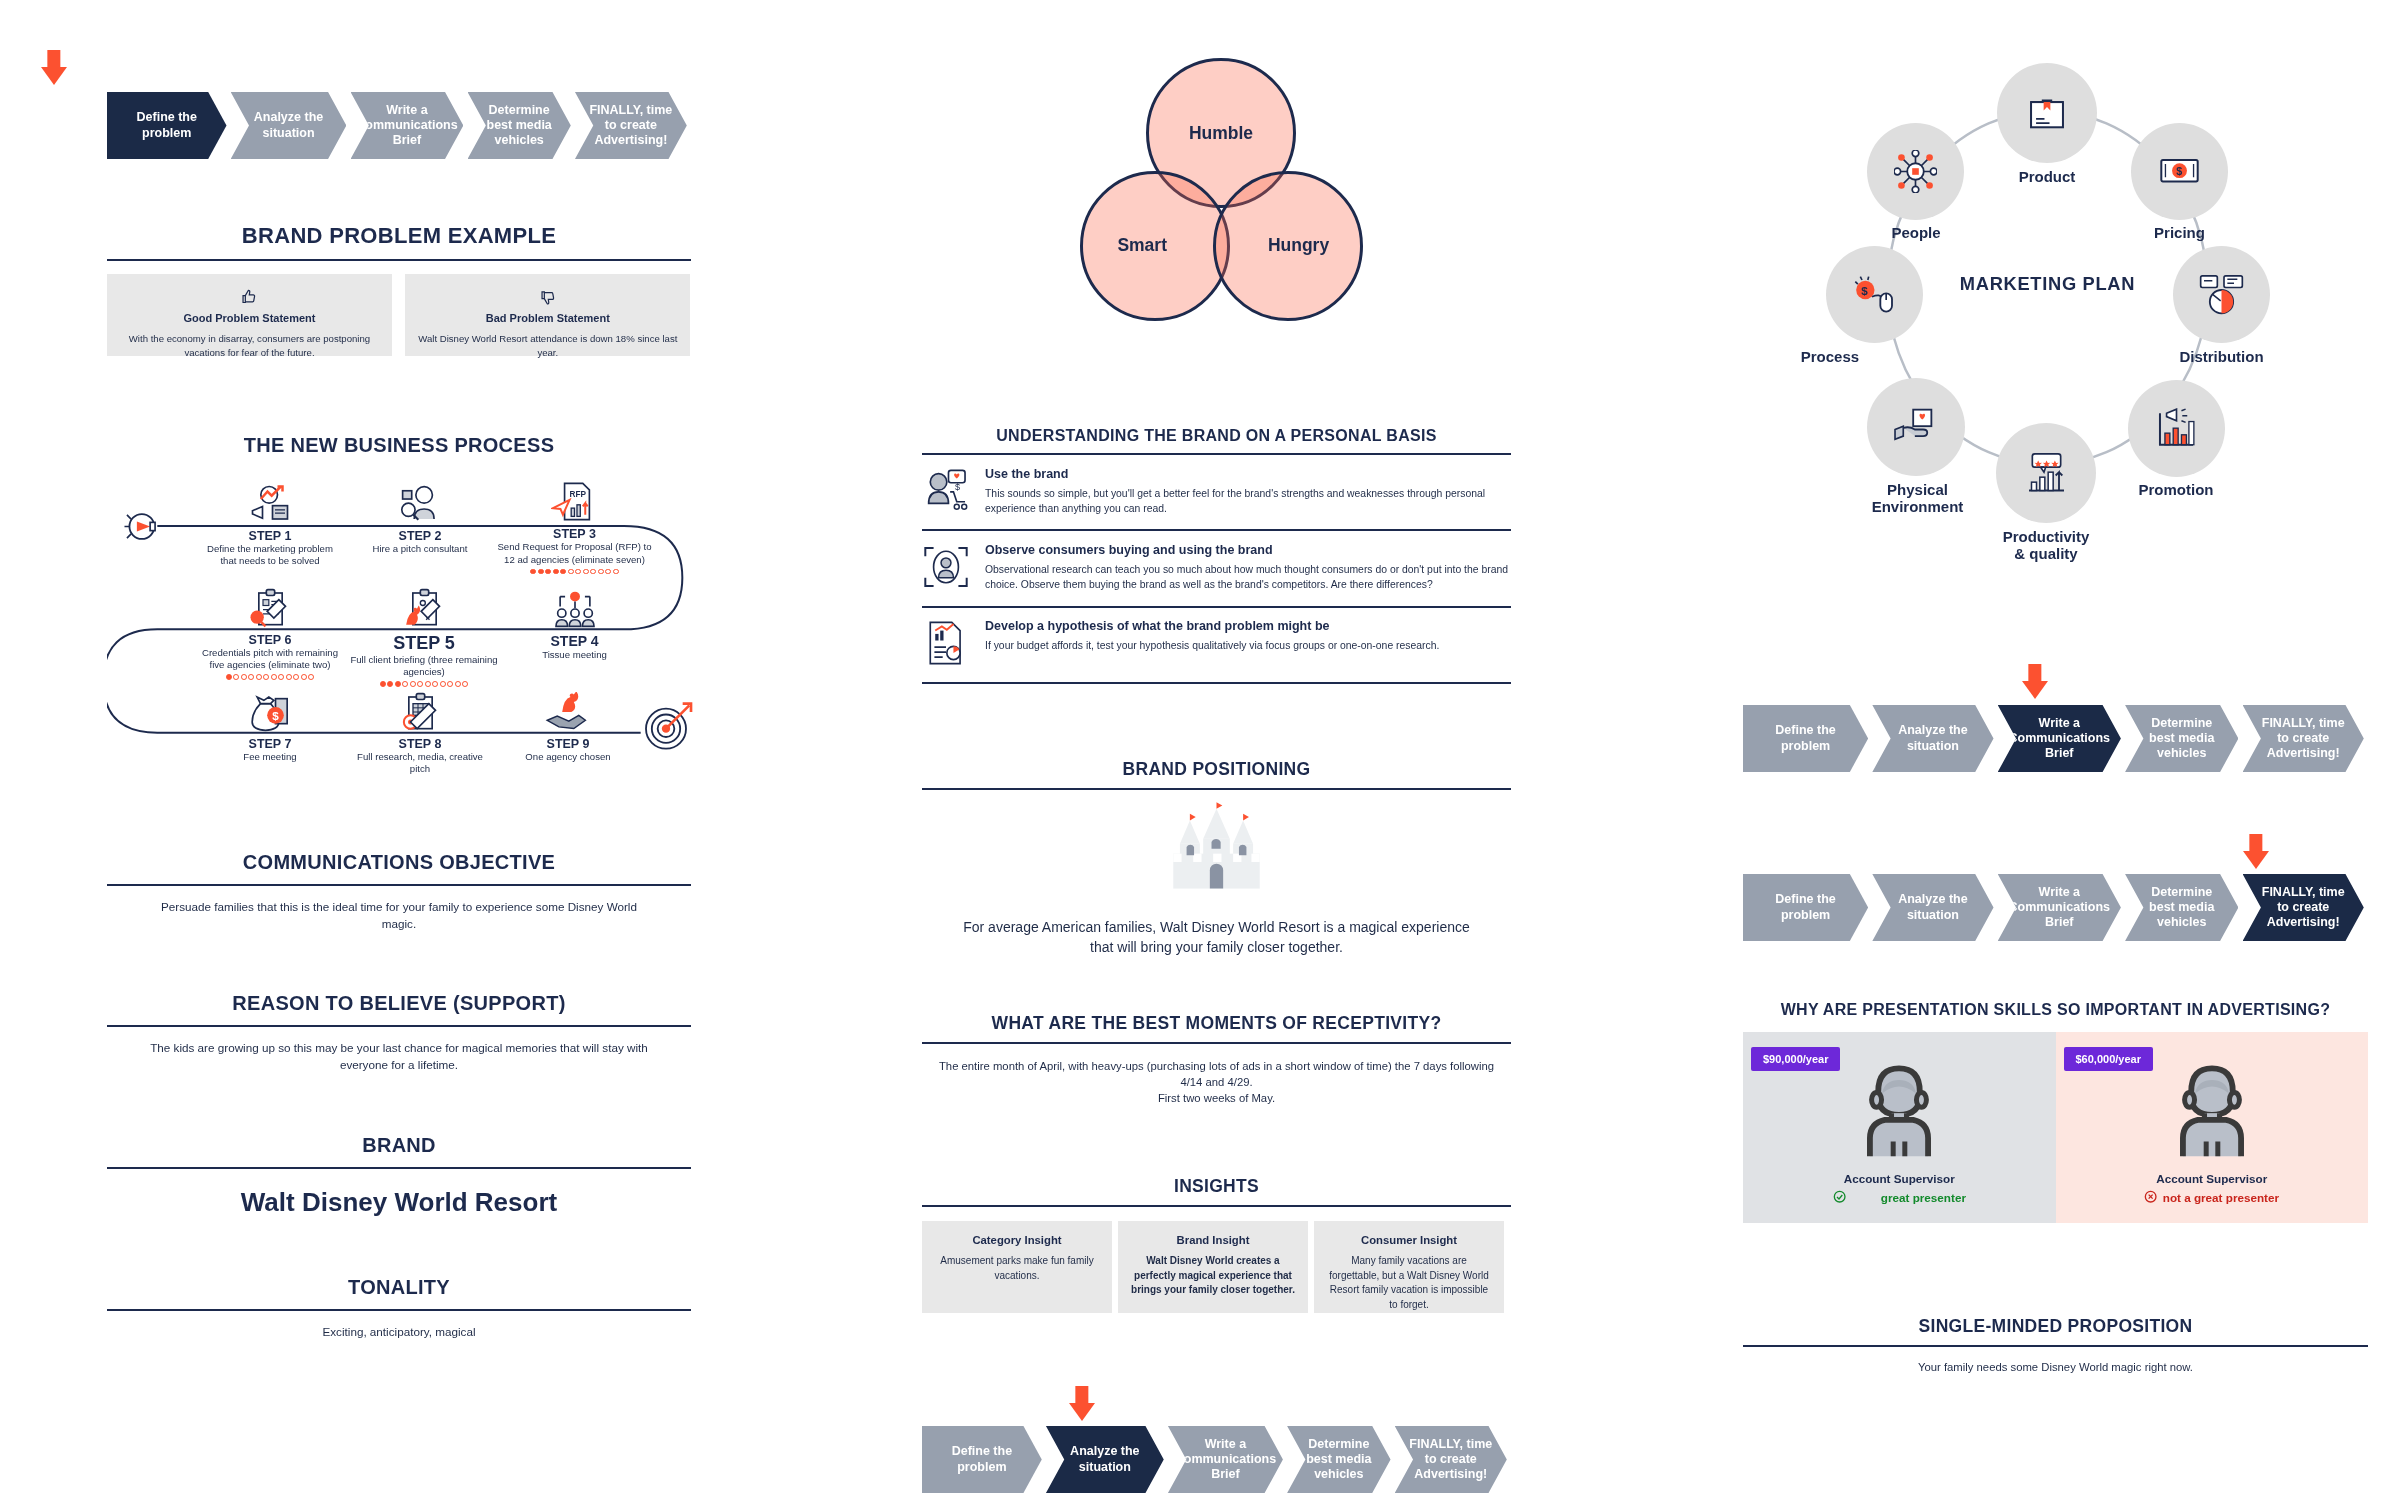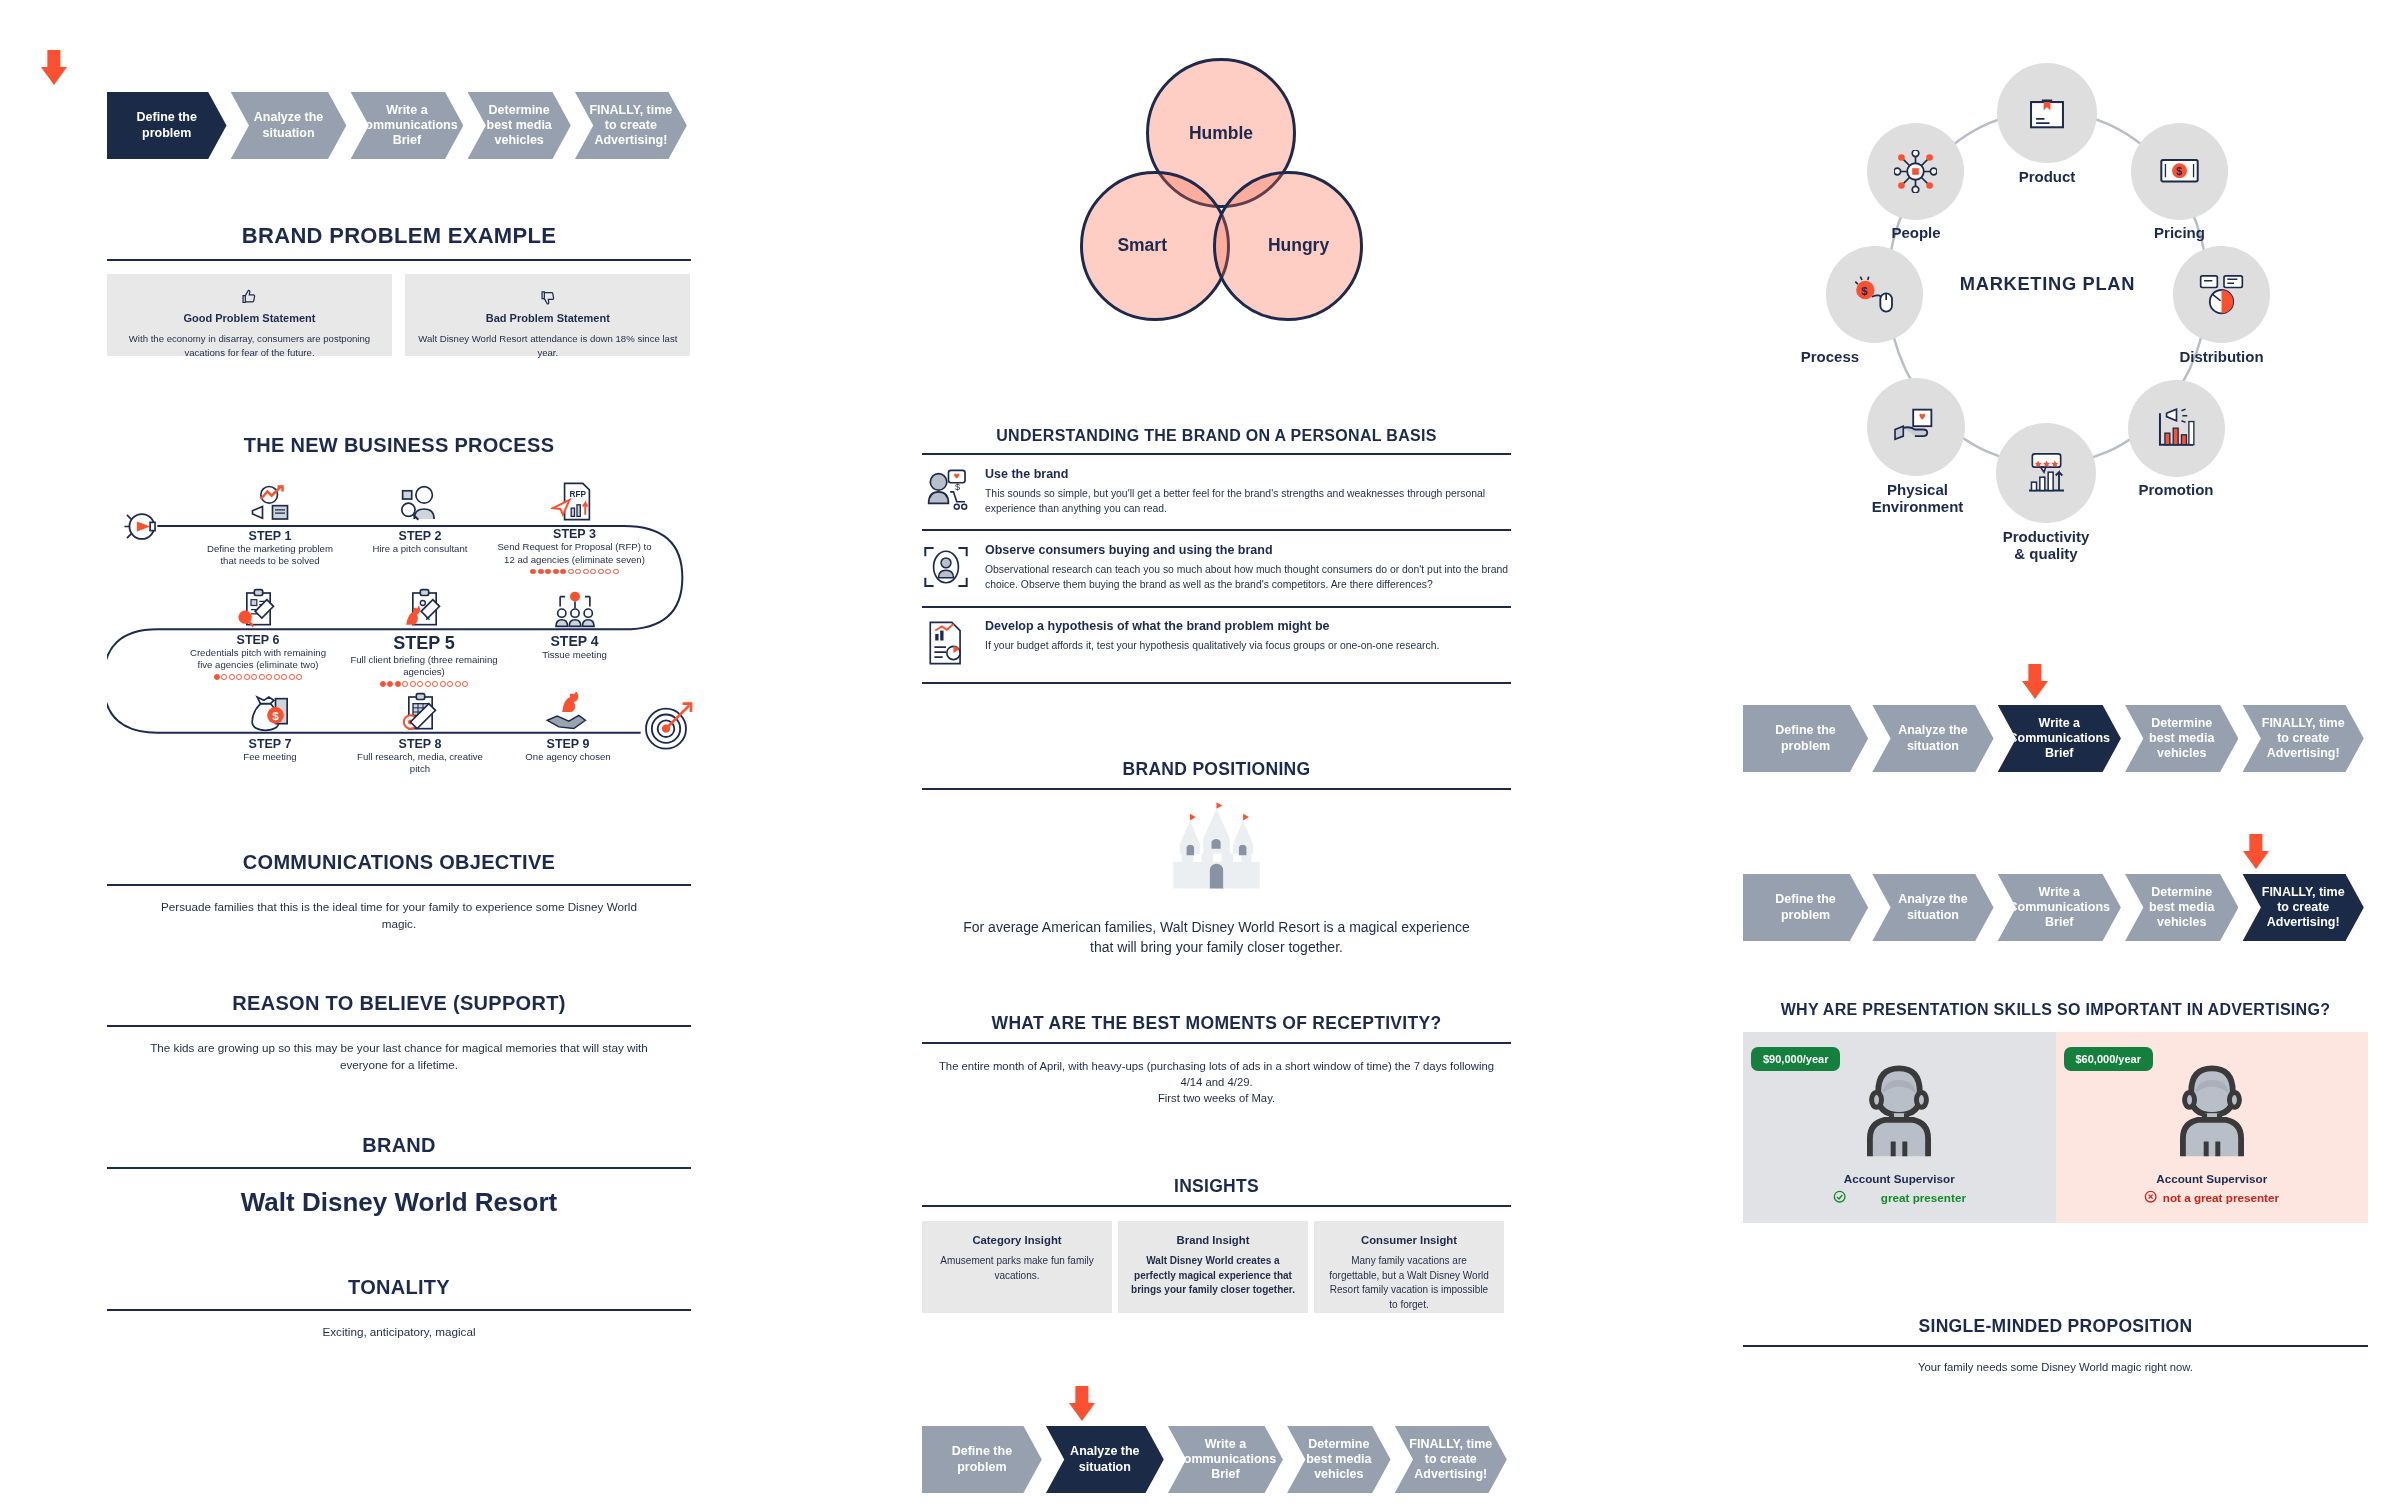--- a/index.html
+++ b/index.html
@@ -108,22 +108,22 @@
   .urow-title { font-weight: bold; color: #1d2a4d; margin-bottom: 5px; }
   .urow-body { color: #1f2b47; line-height: 1.45; }
 
   
   .presenters { display: flex; }
   .panel { position: relative; flex: 1; padding: 23px 0 18.3px; text-align: center; }
   .panel.good { background: #e0e2e5; }
   .panel.bad { background: #fde6e0; }
   .salary-pill {
     position: absolute; top: 15px; left: 8.3px;
-    background: #15803d; color: #fff; font-weight: bold;
-    border-radius: 7px; padding: 5.8px 11.7px;
+    background: #6d28d9; color: #fff; font-weight: bold;
+    border-radius: 2px; padding: 5.8px 11.7px;
   }
   .panel-role { font-weight: bold; color: #1d2a4d; margin-top: 8.3px; }
   .panel-status { margin-top: 5px; font-weight: bold; display: flex; align-items: center; justify-content: center; gap: 5px; }
   .panel-status.ok { color: #138a2c; }
   .panel-status.no { color: #c9251c; }
 
   
   .step-name { font-weight: bold; color: #1d2a4d; text-align: center; }
   .step-desc { color: #1f2b47; text-align: center; line-height: 1.3; }
   .dots { display: flex; justify-content: center; gap: 1.7px; margin-top: 2.5px; }
@@ -310,21 +310,21 @@
           <i class="dot"></i>
           <i class="dot"></i>
           <i class="dot"></i>
           <i class="dot"></i>
           <i class="dot"></i>
           <i class="dot"></i>
           <i class="dot"></i>
       </div>
     </div>
 
-    <div style="position:absolute; left:76px; top:154px; width:150px;">
+    <div style="position:absolute; left:88px; top:154px; width:150px;">
       <div style="height:40px; display:flex; justify-content:center; align-items:flex-end;">
         <svg width="47" height="40" viewBox="0 0 56 48" fill="none">
           <rect x="14" y="6" width="28" height="38" fill="#fff" stroke="#1d2a4d" stroke-width="2"></rect>
           <rect x="23" y="2" width="10" height="7" rx="2" fill="#cfd3da" stroke="#1d2a4d" stroke-width="2"></rect>
           <rect x="19" y="14" width="7" height="7" fill="#cfd3da" stroke="#1d2a4d" stroke-width="1.4"></rect>
           <path d="M29 16 h9 M29 20 h9 M19 26 h19 M19 31 h19" stroke="#1d2a4d" stroke-width="1.6"></path>
           <circle cx="12" cy="35" r="8" fill="#fc5130"></circle>
           <path d="M17 41 l5 5" stroke="#fc5130" stroke-width="3"></path>
           <path d="M38 14 l8 8 -14 14 -8-8z" fill="#fff" stroke="#1d2a4d" stroke-width="2"></path>
         </svg>

